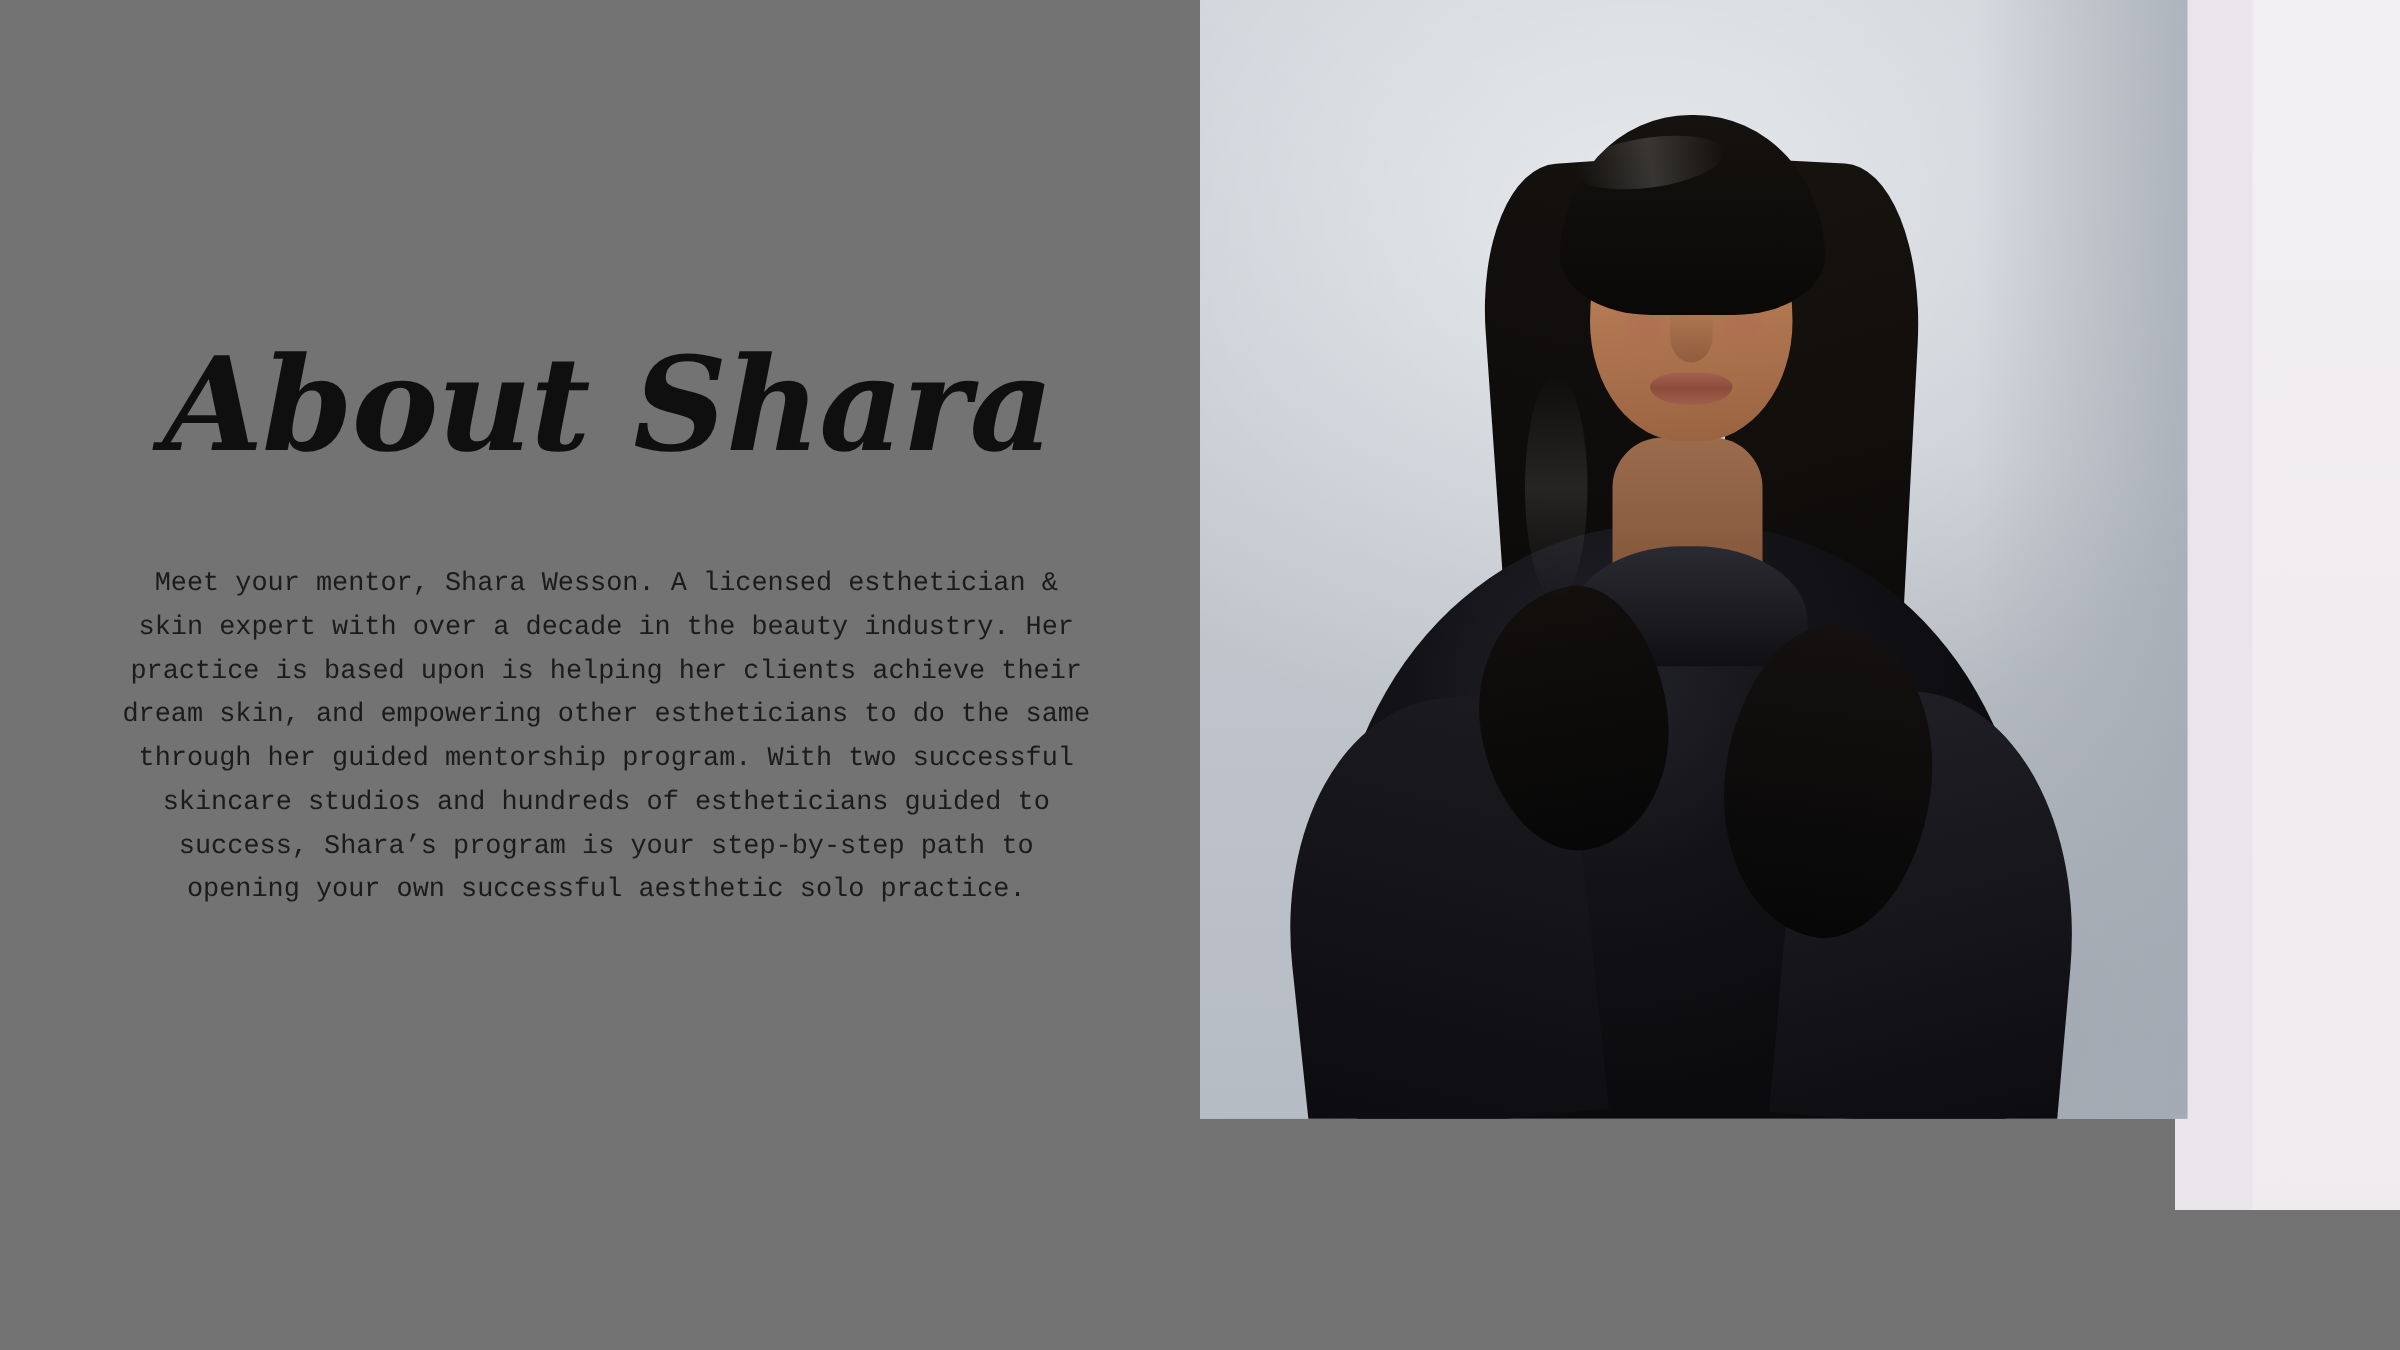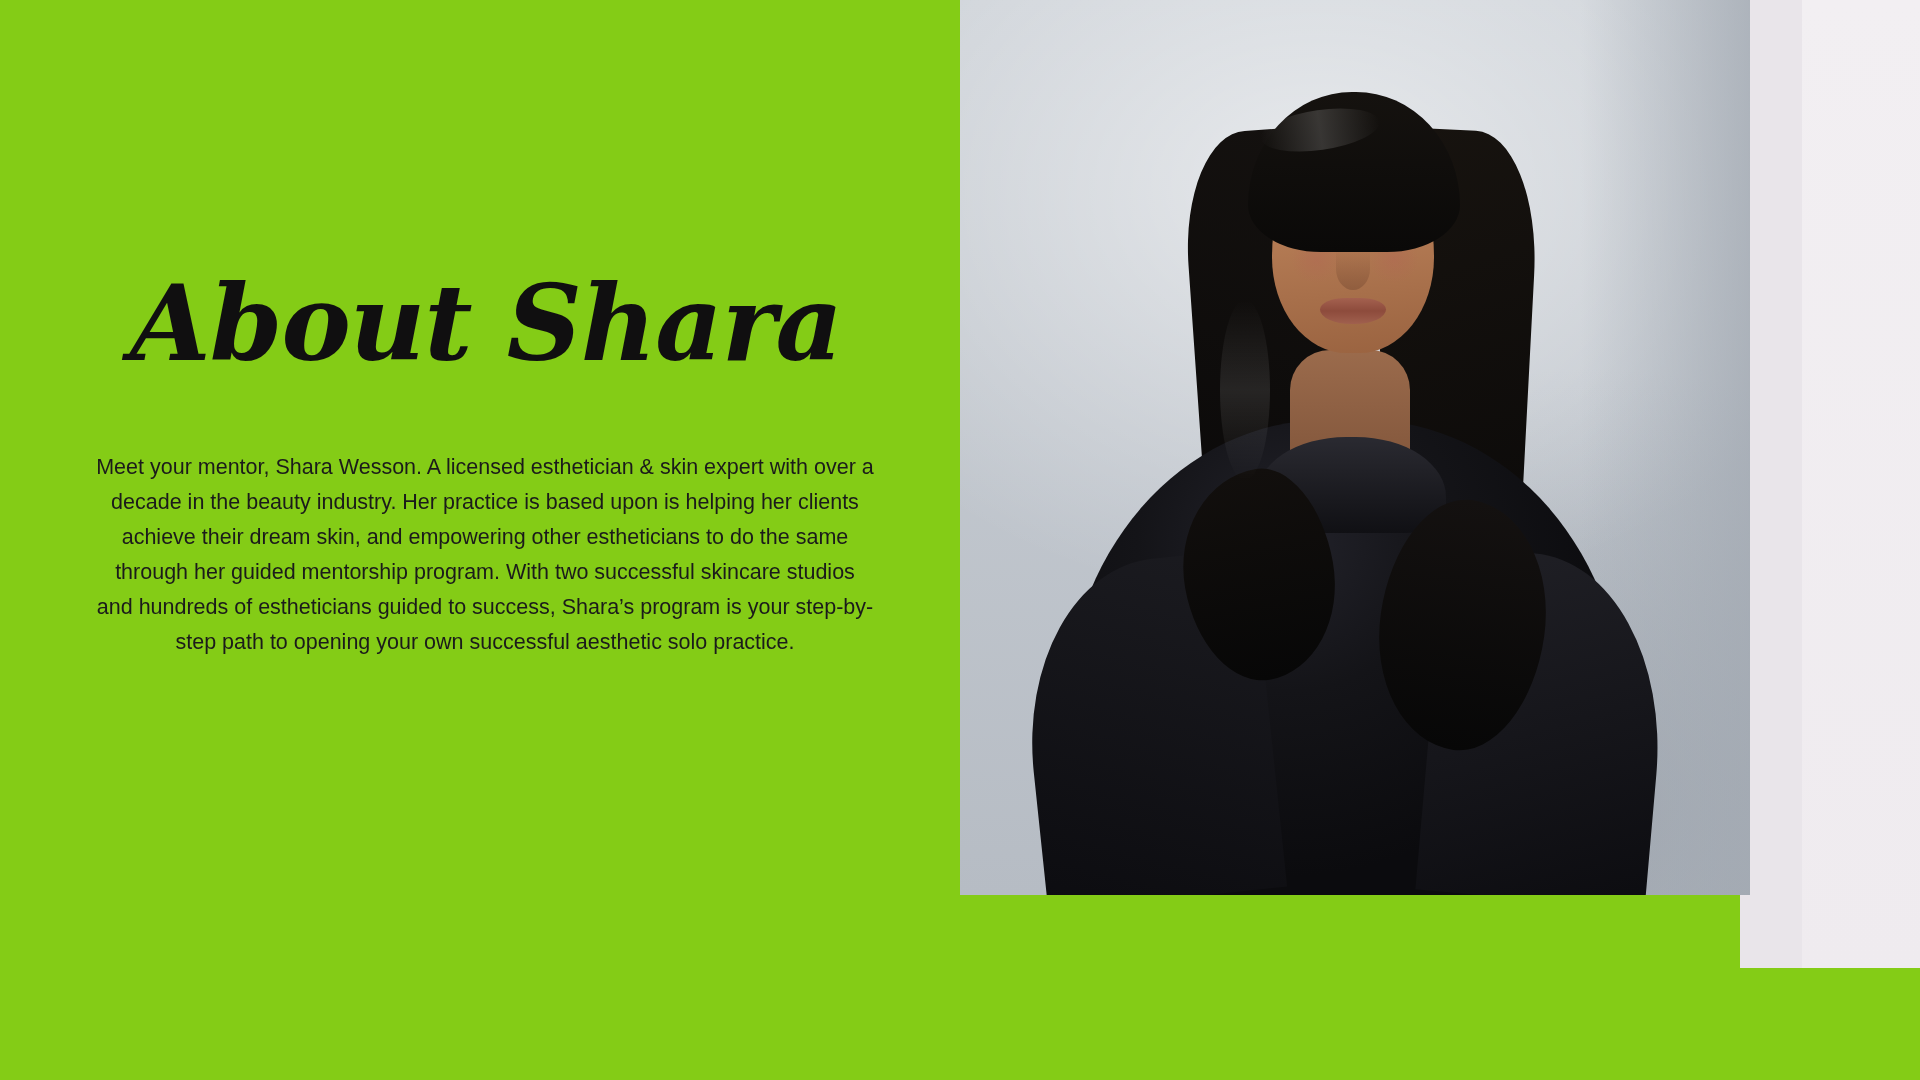--- a/index.html
+++ b/index.html
@@ -12,21 +12,21 @@
 
   body {
     font-family: "Liberation Sans", sans-serif;
     background: #f7f4f4;
   }
 
   .page {
     position: relative;
     width: 1920px;
     height: 1080px;
-    background: #84cc16;
+    background: #737373;
     overflow: hidden;
   }
 
   
   .text-col {
     position: absolute;
     left: 0;
     top: 0;
     width: 960px;
     height: 1080px;
@@ -49,20 +49,21 @@
   .body-copy {
     position: absolute;
     left: 95px;
     top: 450px;
     width: 780px;
     text-align: center;
     color: #1b1b1b;
     font-size: 21.5px;
     line-height: 35px;
     font-weight: 400;
+    font-family: Liberation Mono, monospace;
   }
 
   .body-copy p + p { margin-top: 35px; }
 
   
   .photo-area {
     position: absolute;
     left: 960px;
     top: 0;
     width: 960px;

